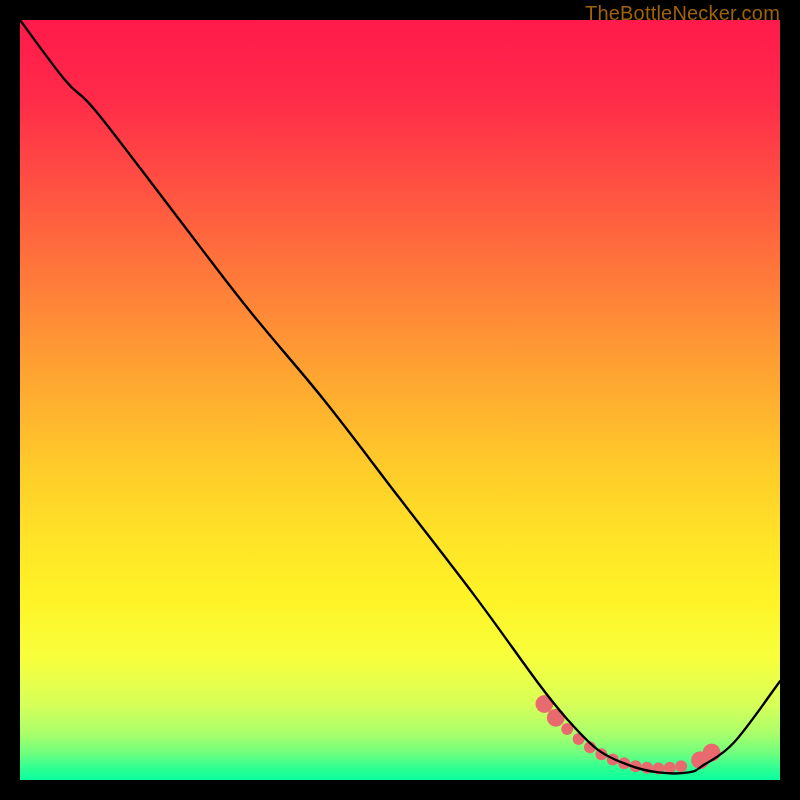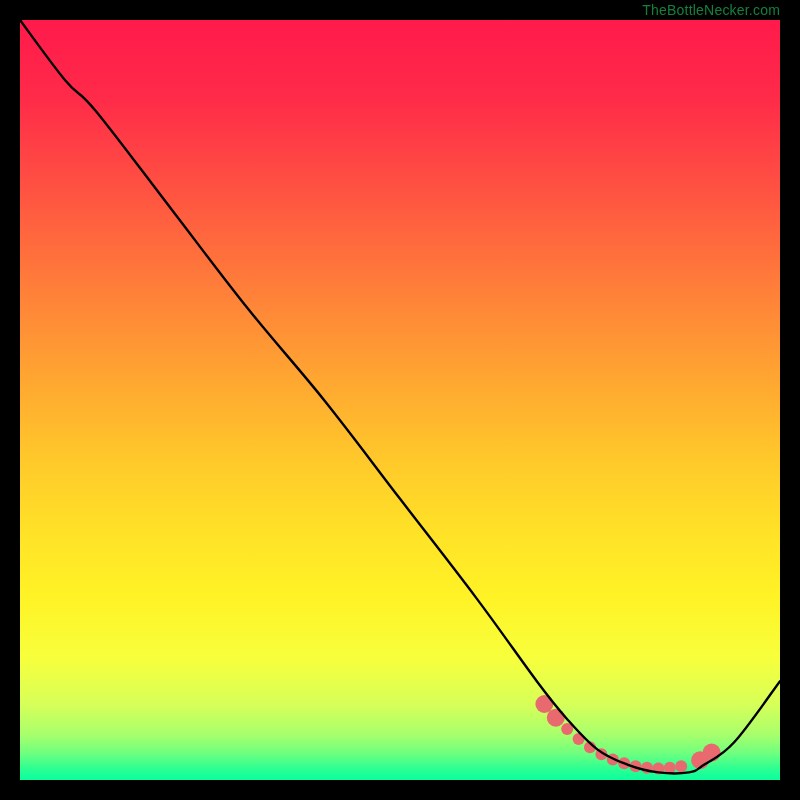--- a/index.html
+++ b/index.html
@@ -32,22 +32,22 @@
   .curve-svg {
     position: absolute;
     inset: 0;
     z-index: 2;
   }
   .watermark {
     position: absolute;
     top: 2px;
     right: 20px;
     z-index: 3;
-    color: #15803d;
-    font-size: 14px;
+    color: #a16207;
+    font-size: 20px;
     font-weight: 500;
     letter-spacing: 0.2px;
     text-align: right;
   }
 </style>
 </head>
 <body>
 
 <div class="stage">
 

